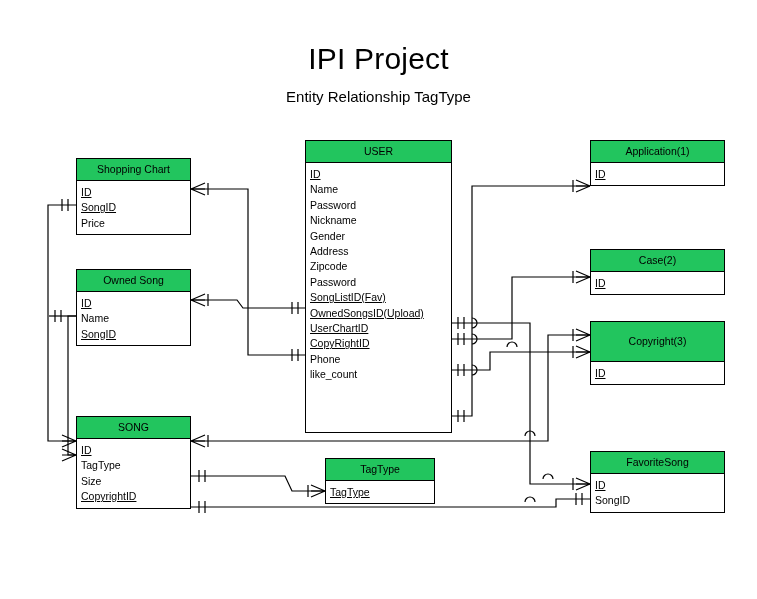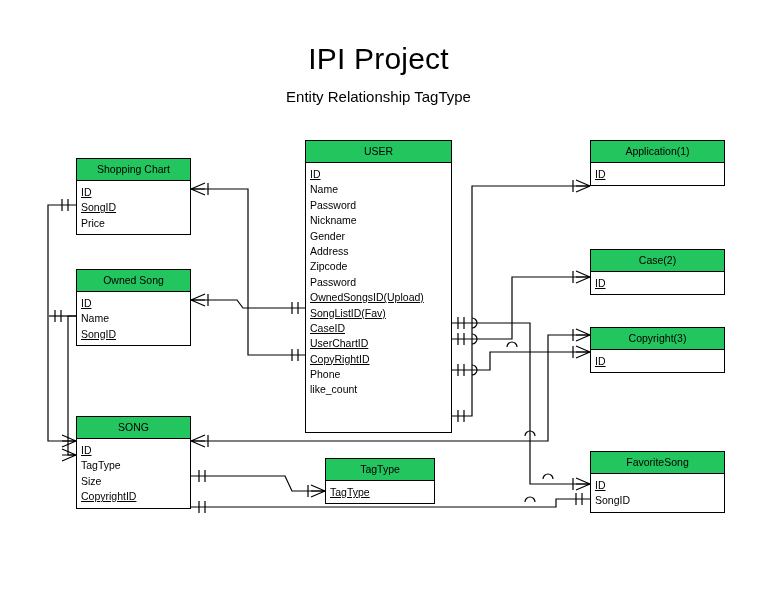--- a/index.html
+++ b/index.html
@@ -148,23 +148,22 @@
       <div class="ehead" style="height: 23px;">USER</div>
       <div class="ebody" style="height: 269.8px; padding-top: 4px; padding-bottom: 4px;">
         <div class="attr pk"><span class="t">ID</span></div>
         <div class="attr"><span class="t">Name</span></div>
         <div class="attr"><span class="t">Password</span></div>
         <div class="attr"><span class="t">Nickname</span></div>
         <div class="attr"><span class="t">Gender</span></div>
         <div class="attr"><span class="t">Address</span></div>
         <div class="attr"><span class="t">Zipcode</span></div>
         <div class="attr"><span class="t">Password</span></div>
+        <div class="attr pk"><span class="t">SongListID(Fav)</span></div>
         <div class="attr pk"><span class="t">OwnedSongsID(Upload)</span></div>
-        <div class="attr pk"><span class="t">SongListID(Fav)</span></div>
-        <div class="attr pk"><span class="t">CaseID</span></div>
         <div class="attr pk"><span class="t">UserChartID</span></div>
         <div class="attr pk"><span class="t">CopyRightID</span></div>
         <div class="attr"><span class="t">Phone</span></div>
         <div class="attr"><span class="t">like_count</span></div>
       </div>
     </div>
     <div class="entity" style="left: 325px; top: 458px; width: 110px;">
       <div class="ehead" style="height: 23px;">TagType</div>
       <div class="ebody" style="height: 23.4px; padding-top: 4px; padding-bottom: 4px;">
         <div class="attr pk"><span class="t">TagType</span></div>
@@ -176,21 +175,21 @@
         <div class="attr pk"><span class="t">ID</span></div>
       </div>
     </div>
     <div class="entity" style="left: 590px; top: 249px; width: 135px;">
       <div class="ehead" style="height: 23px;">Case(2)</div>
       <div class="ebody" style="height: 23.4px; padding-top: 4px; padding-bottom: 4px;">
         <div class="attr pk"><span class="t">ID</span></div>
       </div>
     </div>
     <div class="entity" style="left: 590px; top: 321px; width: 135px;">
-      <div class="ehead" style="height: 23px; margin-top: 6px;">Copyright(3)</div>
+      <div class="ehead" style="height: 41px;">Copyright(3)</div>
       <div class="ebody" style="height: 23.4px; padding-top: 4px; padding-bottom: 4px;">
         <div class="attr pk"><span class="t">ID</span></div>
       </div>
     </div>
     <div class="entity" style="left: 590px; top: 451px; width: 135px; border-radius: 9px;">
       <div class="ehead" style="height: 23px;">FavoriteSong</div>
       <div class="ebody" style="height: 38.8px; padding-top: 4px; padding-bottom: 4px;">
         <div class="attr pk"><span class="t">ID</span></div>
         <div class="attr"><span class="t">SongID</span></div>
       </div>

